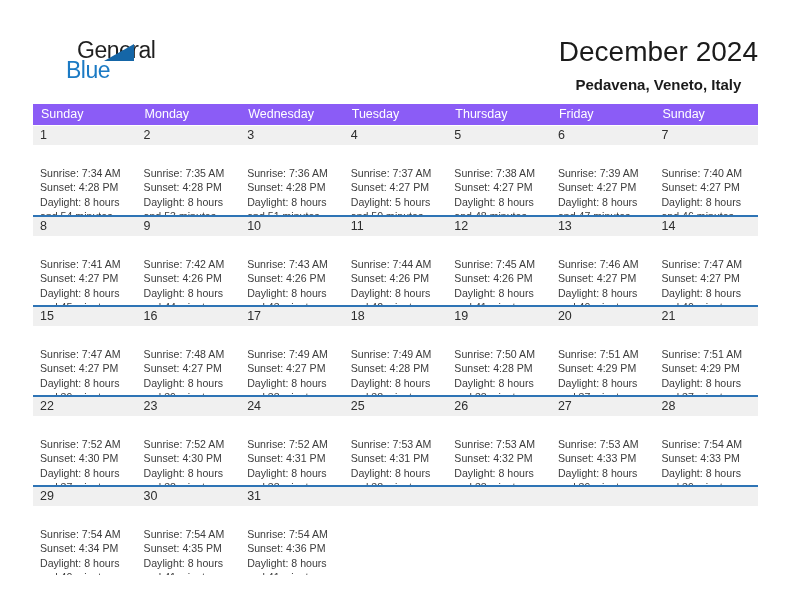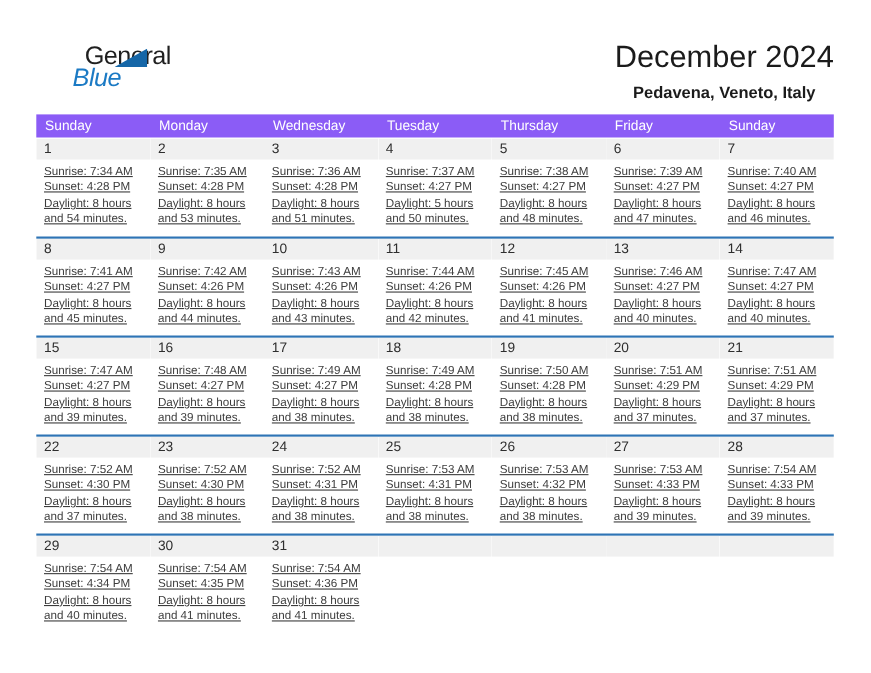--- a/index.html
+++ b/index.html
@@ -41,21 +41,20 @@
     background: #1566a7;
     clip-path: polygon(0 100%, 100% 0, 100% 100%);
   }
   .logo-blue {
     position: absolute;
     left: 33px;
     top: 20px;
     font-size: 23px;
     letter-spacing: -0.5px;
     color: #1b7ac4;
-    font-style: italic;
   }
   
   .title-block {
     position: absolute;
     top: 36px;
     right: 34px;
     text-align: center;
   }
   .page-title {
     font-size: 28px;
@@ -108,25 +107,24 @@
   .day-band {
     height: 19px;
     background: #F0F0F0;
     box-sizing: border-box;
     padding-left: 7px;
     font-size: 12.5px;
     line-height: 19px;
     color: #2e2e2e;
   }
   .day-text {
-    padding: 4px 8px 0 7px;
+    padding: 21px 8px 0 7px;
     font-size: 10.6px;
     line-height: 14.4px;
     color: #3c3c3c;
-    text-decoration: underline;
   }
 </style>
 </head>
 <body>
 
 <div id="page">
 
   <div class="logo">
     <div class="logo-general">General</div>
     <div class="logo-triangle"></div>

